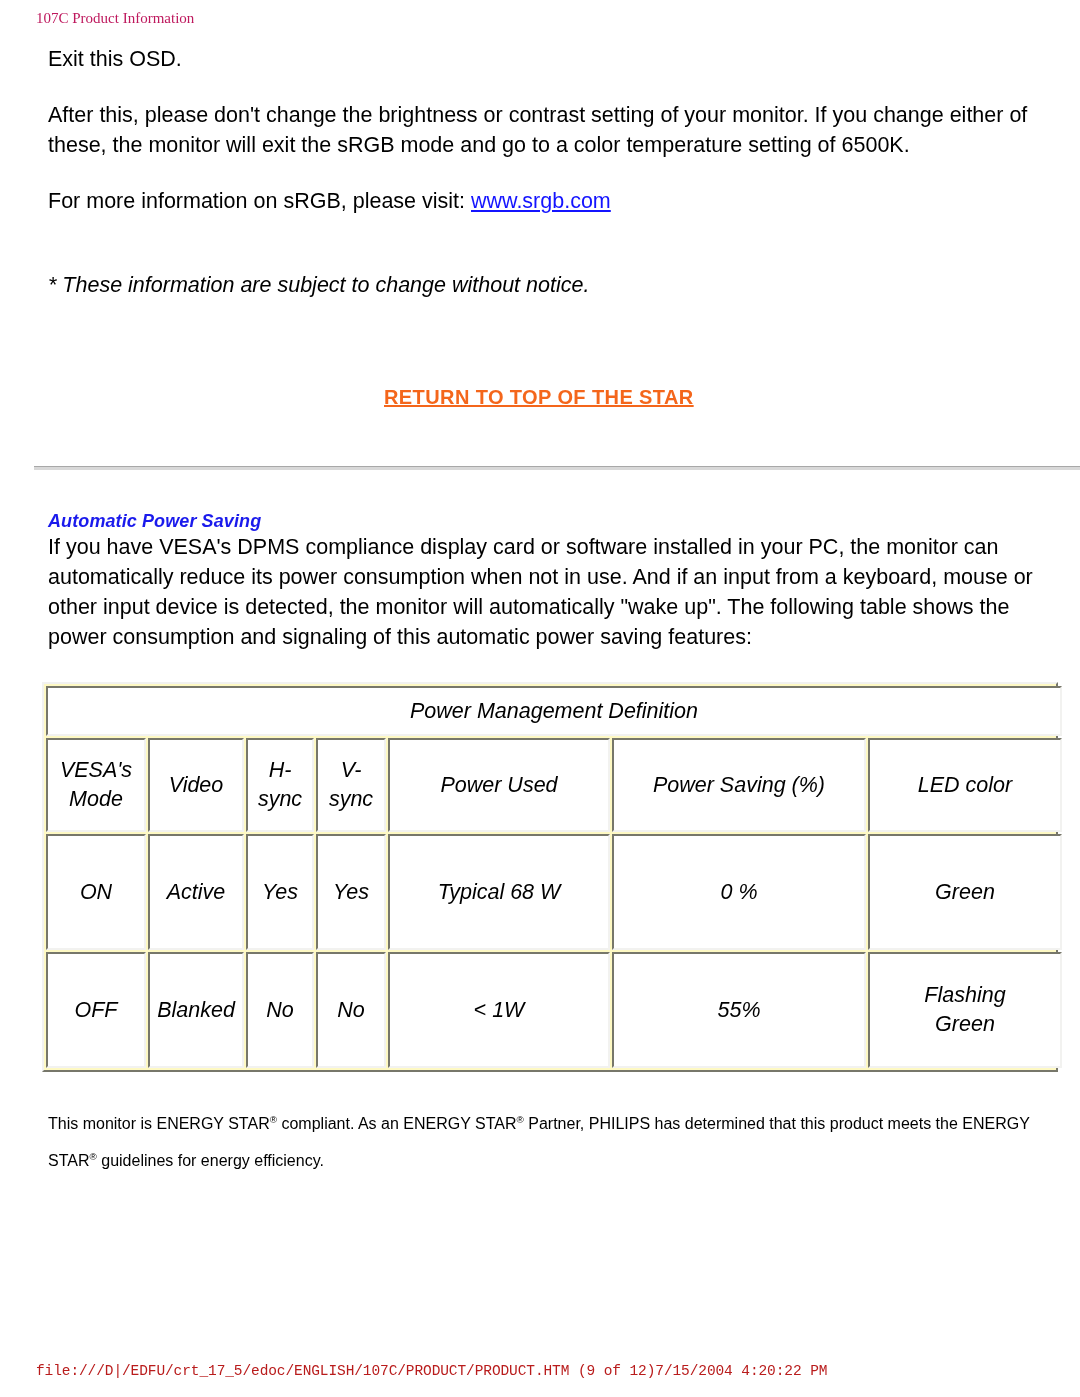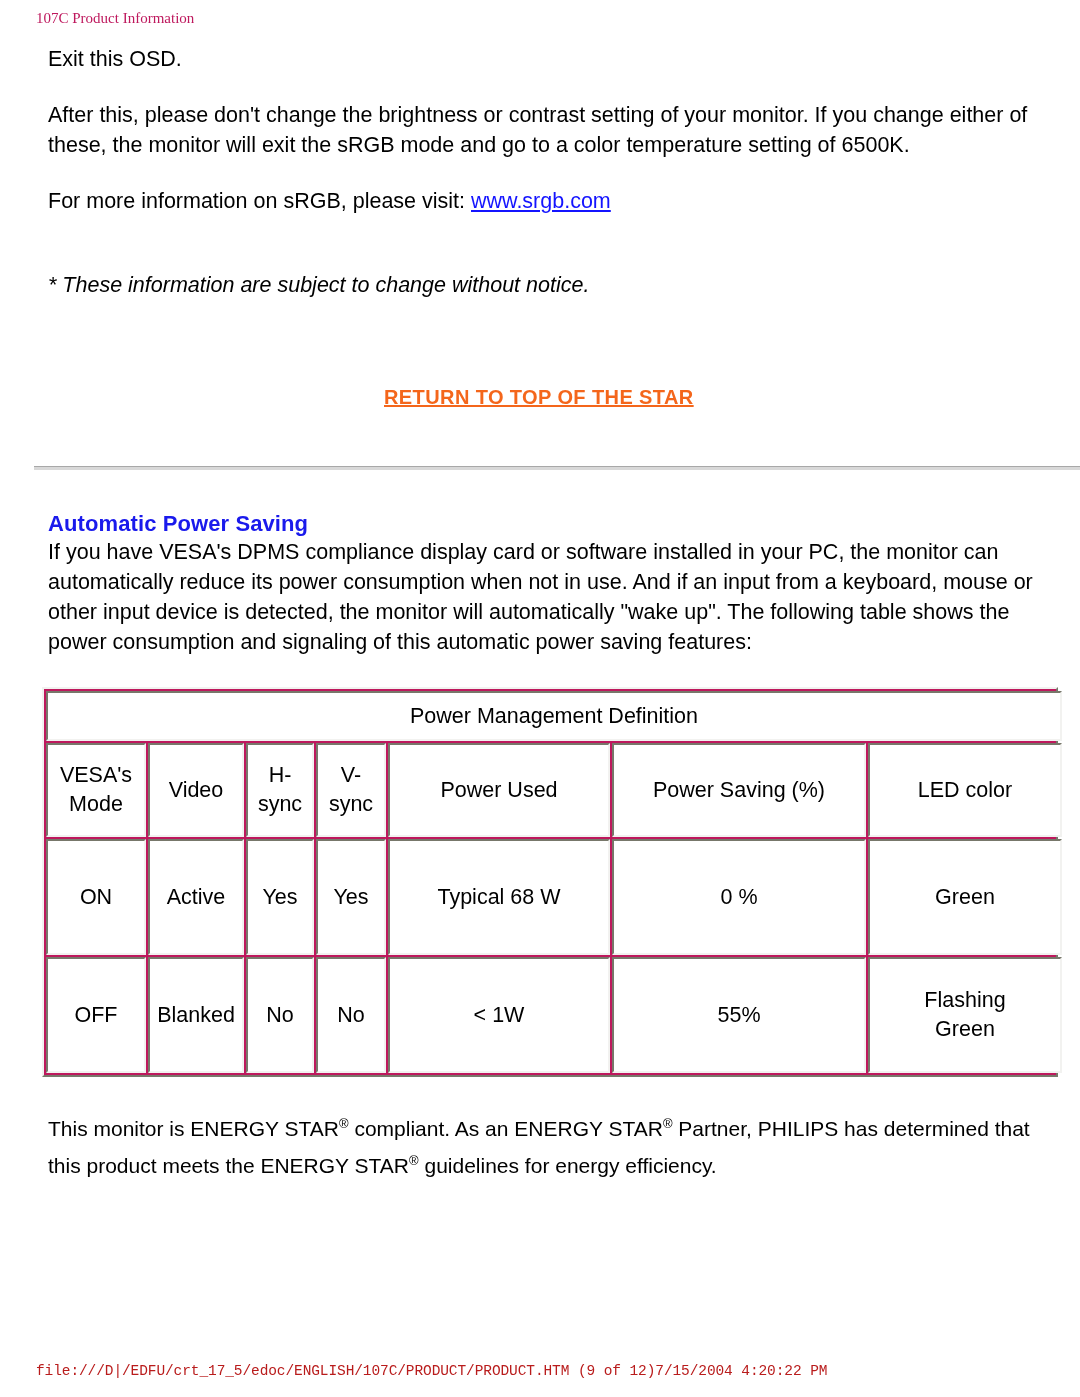--- a/index.html
+++ b/index.html
@@ -87,37 +87,39 @@
     width: 1046px;
     height: 3px;
     border-top: 1px solid #a8a8a8;
     border-bottom: 1px solid #ffffff;
     background: #d8d8d8;
   }
 
   
   h2.section-heading {
     margin: 40px 0 0 0;
-    font-size: 22px;
+    font-size: 18px;
     font-weight: bold;
     color: #1a1aec;
     letter-spacing: 0.1px;
+    font-style: italic;
   }
 
   .para-after-heading { margin-top: 35px; }
 
   
   .pm-table-wrap {
     margin-top: 30px;
     margin-left: -6px;
     width: 1016px;
     border: 2px solid;
     border-color: #f2f2f0 #77776a #77776a #f2f2f0;
-    background: #be185d;
+    background: #fef9c3;
     box-sizing: border-box;
+    font-style: italic;
   }
   table.pm-table {
     border-collapse: separate;
     border-spacing: 2px;
     width: 100%;
     table-layout: fixed;
   }
   table.pm-table td {
     border: 2px solid;
     border-color: #77776a #f2f2f0 #f2f2f0 #77776a;
@@ -144,21 +146,21 @@
   col.c2 { width: 96px; }
   col.c3 { width: 68px; }
   col.c4 { width: 70px; }
   col.c5 { width: 222px; }
   col.c6 { width: 254px; }
   col.c7 { width: 194px; }
 
   
   p.energy-text {
     margin: 33px 0 0 0;
-    font-size: 21px;
+    font-size: 16px;
     line-height: 37px;
     color: #000;
   }
   .reg {
     font-size: 0.62em;
     vertical-align: super;
     line-height: 0;
   }
 </style>
 </head>

